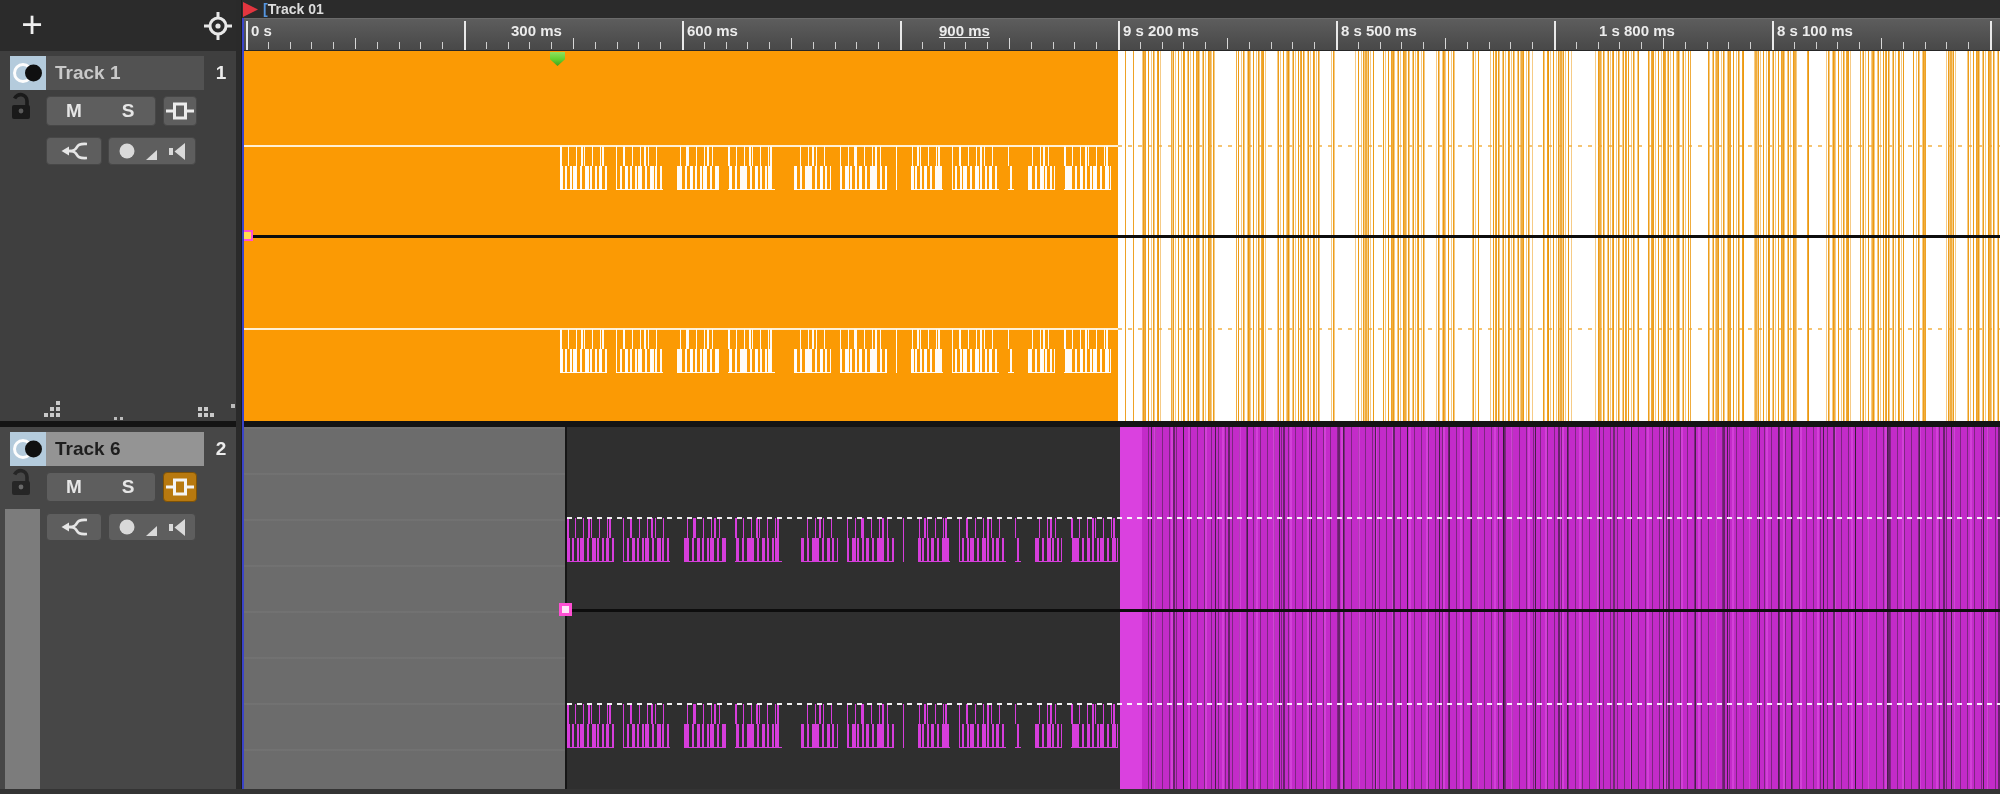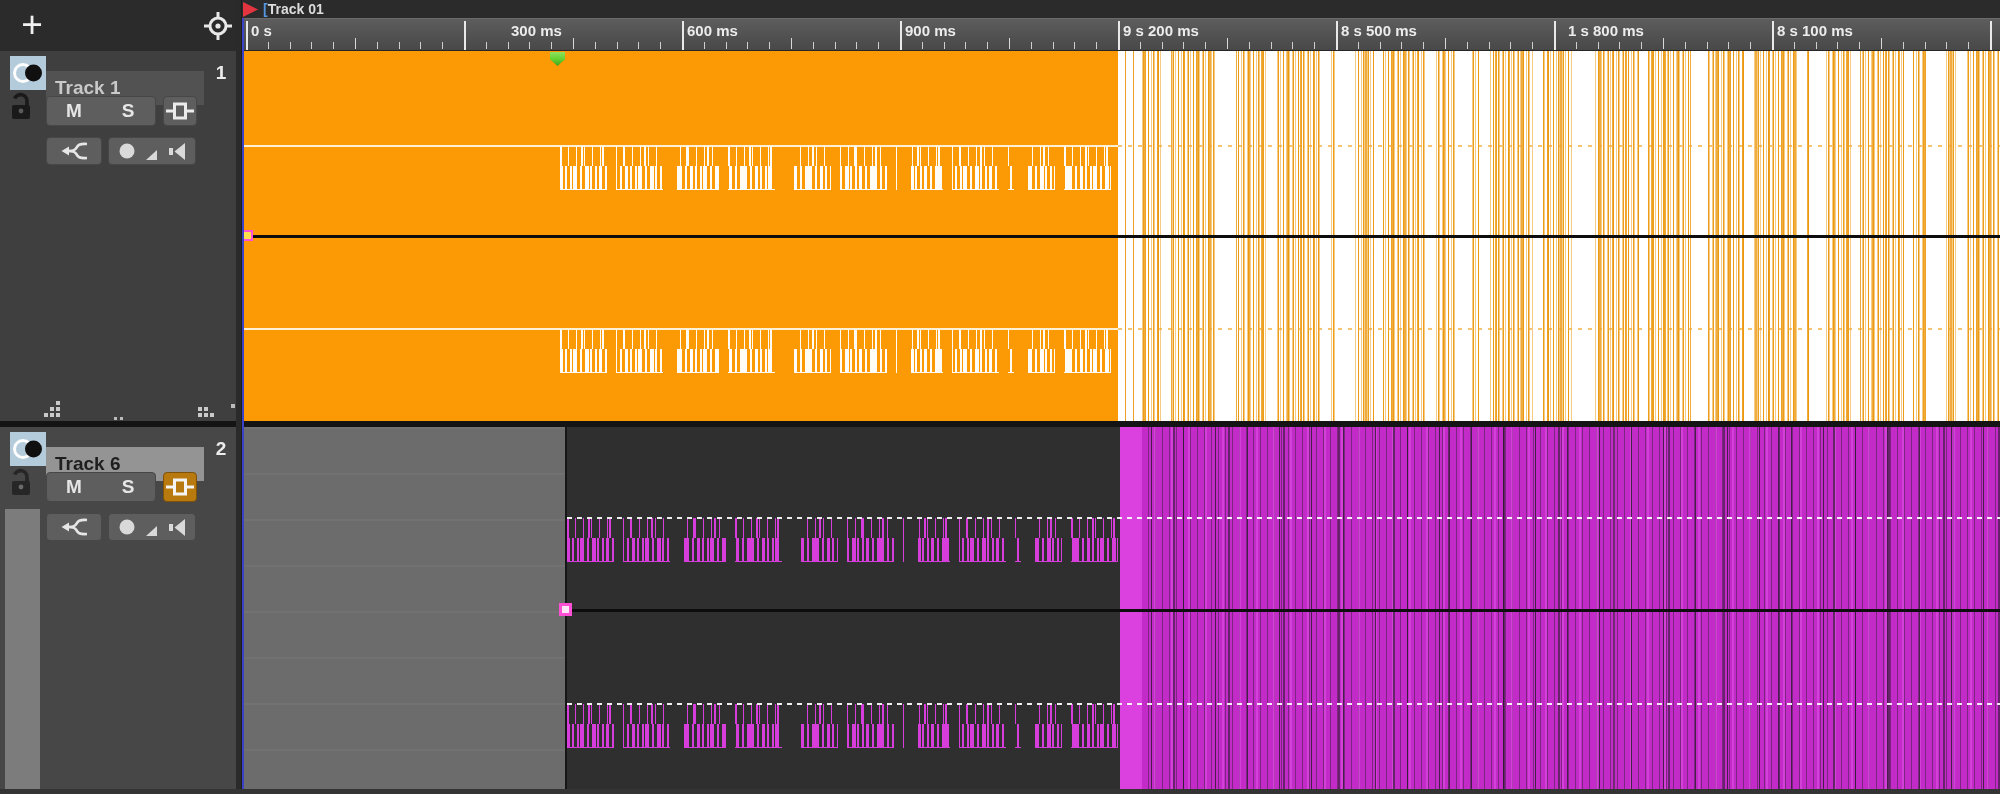--- a/index.html
+++ b/index.html
@@ -15,21 +15,21 @@
   .plusbtn{position:absolute;left:12px;top:2px;width:40px;height:46px;color:#f0f0f0;font-size:37px;font-weight:500;
            display:flex;align-items:center;justify-content:center;cursor:default;}
   .targetbtn{position:absolute;left:202px;top:10px;width:32px;height:32px;display:flex;align-items:center;justify-content:center;}
 
   .trackheader{position:absolute;left:0;width:242px;}
   #th1{top:51px;height:370px;background:#3f3f3f;}
   #th2{top:427px;height:367px;background:#474747;}
   #sb-sep{position:absolute;left:0;top:421px;width:242px;height:6px;background:#141414;}
 
   .iconbox{position:absolute;left:10px;top:5px;width:36px;height:34px;background:var(--track_icon_bg,#b4cbdc);}
-  .namebar{position:absolute;left:46px;top:20px;width:158px;height:34px;display:flex;align-items:center;padding-left:9px;box-sizing:border-box;
+  .namebar{position:absolute;left:46px;top:5px;width:158px;height:34px;display:flex;align-items:center;padding-left:9px;box-sizing:border-box;
            font-size:19px;font-weight:bold;}
   #th1 .namebar{background:#525252;color:#c9c9c9;}
   #th2 .namebar{background:#949494;color:#1e1e1e;}
   .tracknum{position:absolute;left:204px;top:5px;width:34px;height:34px;display:flex;align-items:center;justify-content:center;
             color:#ececec;font-size:19px;font-weight:bold;}
   .lockicn{position:absolute;left:8px;top:40px;width:26px;height:32px;}
   .msgroup{position:absolute;left:46px;top:45px;width:110px;height:30px;background:#5e5e5e;border:1px solid #474747;border-radius:4px;
            box-sizing:border-box;display:flex;}
   .msgroup span{flex:1;display:flex;align-items:center;justify-content:center;color:#e6e6e6;font-size:19px;font-weight:bold;}
   .btn{background:#5e5e5e;border:1px solid #474747;border-radius:4px;box-sizing:border-box;
@@ -286,27 +286,27 @@
 
     <div id="ruler">
       <div id="ruler-ticks">
           <div class="tick-major" style="left: 4px;"></div>
           <div class="tick-label" style="left: 9px;">0 s</div>
           <div class="tick-major" style="left: 222px;"></div>
           <div class="tick-label" style="left: 239px; margin-left: 30px;">300 ms</div>
           <div class="tick-major" style="left: 440px;"></div>
           <div class="tick-label" style="left: 445px;">600 ms</div>
           <div class="tick-major" style="left: 658px;"></div>
-          <div class="tick-label" style="left: 663px;">900 ms</div>
+          <div class="tick-label" style="left: 697px; text-decoration: underline;">900 ms</div>
           <div class="tick-major" style="left: 876px;"></div>
           <div class="tick-label" style="left: 881px;">9 s 200 ms</div>
           <div class="tick-major" style="left: 1094px;"></div>
           <div class="tick-label" style="left: 1099px;">8 s 500 ms</div>
           <div class="tick-major" style="left: 1312px;"></div>
-          <div class="tick-label" style="left: 1326px;">1 s 800 ms</div>
+          <div class="tick-label" style="left: 1357px;">1 s 800 ms</div>
           <div class="tick-major" style="left: 1530px;"></div>
           <div class="tick-label" style="left: 1535px;">8 s 100 ms</div>
           <div class="tick-major" style="left: 1748px;"></div>
           <div class="tick-minor" style="left: 25.8px;"></div>
           <div class="tick-minor" style="left: 47.6px;"></div>
           <div class="tick-minor" style="left: 69.4px;"></div>
           <div class="tick-minor" style="left: 91.2px;"></div>
           <div class="tick-mid" style="left: 113px;"></div>
           <div class="tick-minor" style="left: 134.8px;"></div>
           <div class="tick-minor" style="left: 156.6px;"></div>

